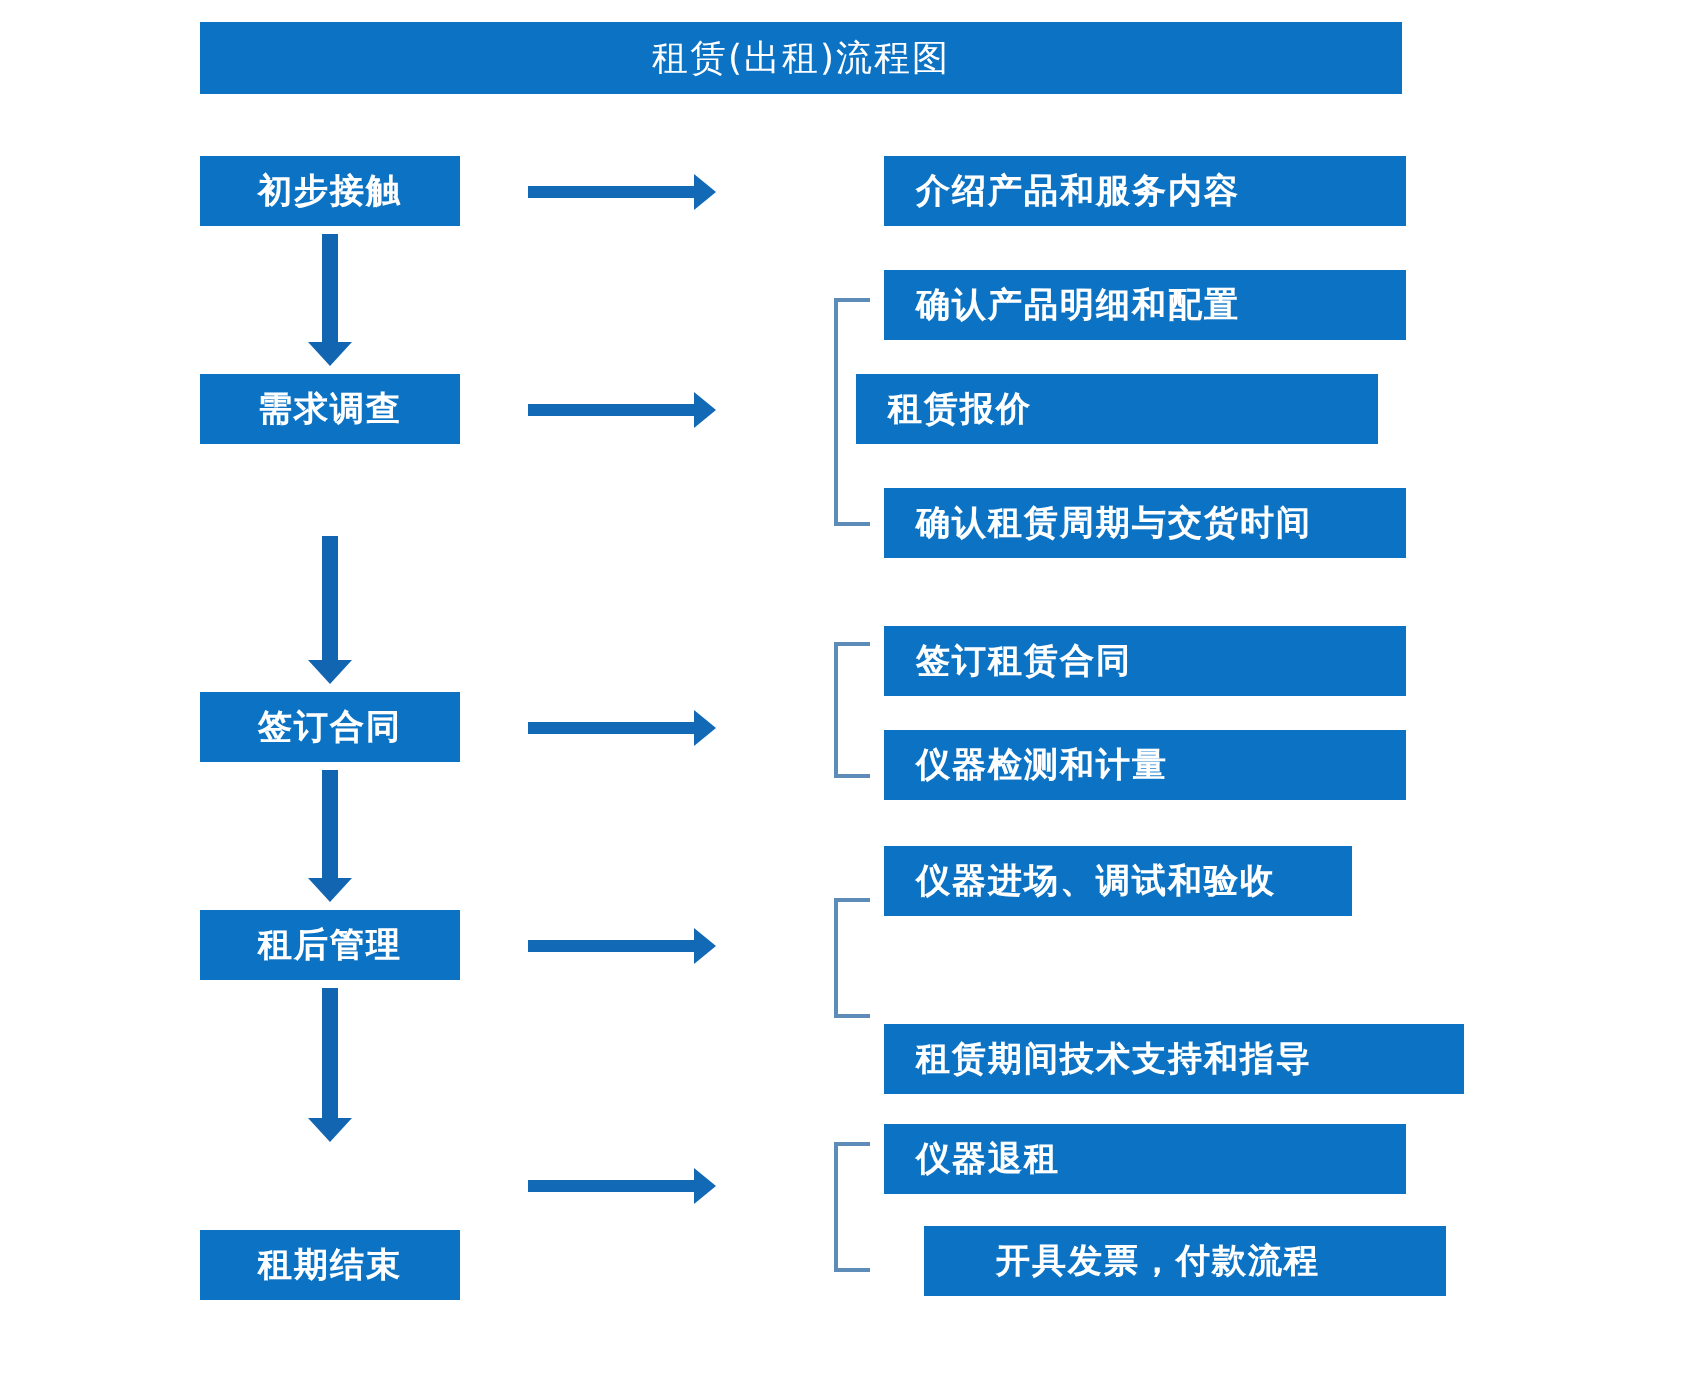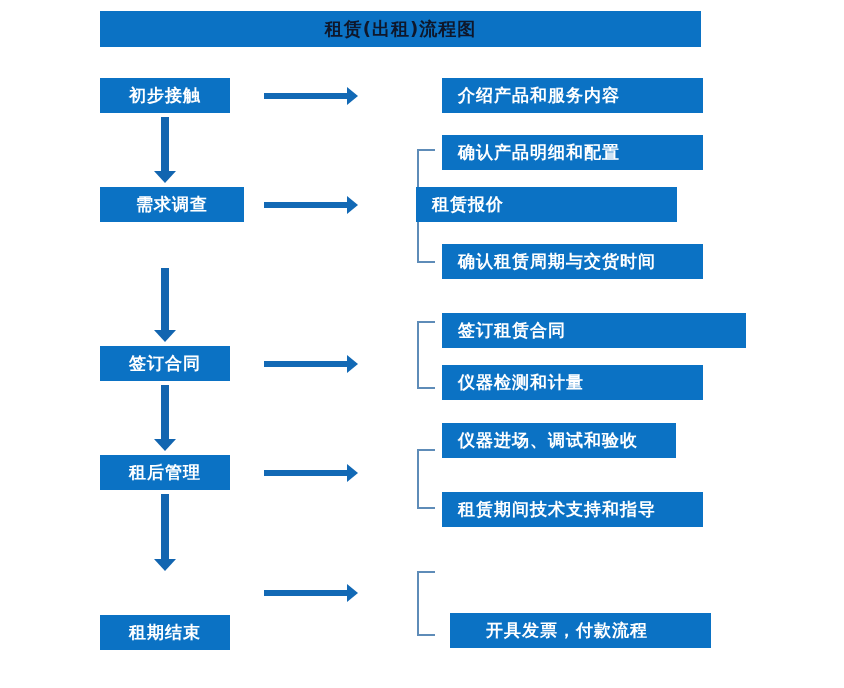--- a/index.html
+++ b/index.html
@@ -28,22 +28,22 @@
     align-items: center;
     box-sizing: border-box;
   }
   .title-bar {
     position: absolute;
     left: 100px;
     top: 11px;
     width: 601px;
     height: 36px;
     background: #0B72C4;
-    color: #0f172a;
-    font-weight: bold;
+    color: #ffffff;
+    font-weight: normal;
     font-size: 18px;
     letter-spacing: 1px;
     display: flex;
     align-items: center;
     justify-content: center;
   }
   .stage-box {
     justify-content: center;
     text-align: right;
   }
@@ -104,21 +104,21 @@
   }
 </style>
 </head>
 <body>
 
 <div id="canvas">
 
   <div class="title-bar">租赁(出租)流程图</div>
 
   <div class="box stage-box" style="left:100px; top:78px; width:130px; height:35px;">初步接触</div>
-  <div class="box stage-box" style="left:100px; top:187px; width:144px; height:35px;">需求调查</div>
+  <div class="box stage-box" style="left:100px; top:187px; width:130px; height:35px;">需求调查</div>
   <div class="box stage-box" style="left:100px; top:346px; width:130px; height:35px;">签订合同</div>
   <div class="box stage-box" style="left:100px; top:455px; width:130px; height:35px;">租后管理</div>
   <div class="box stage-box" style="left:100px; top:575px; width:130px; height:35px;margin-top:40px;">租期结束</div>
 
   <div class="v-arrow" style="left:154px; top:117px; height:66px;">
     <div class="shaft" style="height:54px;"></div>
     <div class="head" style="top:54px;"></div>
   </div>
   <div class="v-arrow" style="left:154px; top:268px; height:74px;">
     <div class="shaft" style="height:62px;"></div>
@@ -154,21 +154,22 @@
     <div class="head"></div>
   </div>
 
   <div class="bracket" style="left:417px; top:149px; width:18px; height:114px;"></div>
   <div class="bracket" style="left:417px; top:321px; width:18px; height:68px;"></div>
   <div class="bracket" style="left:417px; top:449px; width:18px; height:60px;"></div>
   <div class="bracket" style="left:417px; top:571px; width:18px; height:65px;"></div>
 
   <div class="box detail-box" style="left:442px; top:135px; width:261px; height:35px;">确认产品明细和配置</div>
   <div class="box detail-box" style="left:442px; top:78px; width:261px; height:35px;">介绍产品和服务内容</div>
-  <div class="box detail-box" style="left:416px; top:187px; width:261px; height:35px;">租赁报价</div>
+  <div class="box detail-box" style="left:428px; top:187px; width:261px; height:35px;">租赁报价</div>
   <div class="box detail-box" style="left:442px; top:244px; width:261px; height:35px;">确认租赁周期与交货时间</div>
-  <div class="box detail-box" style="left:442px; top:313px; width:304px; height:35px;">签订租赁合同</div>
+  <div class="box detail-box" style="left:442px; top:313px; width:261px; height:35px;">签订租赁合同</div>
   <div class="box detail-box" style="left:442px; top:365px; width:261px; height:35px;">仪器检测和计量</div>
   <div class="box detail-box" style="left:442px; top:423px; width:234px; height:35px;">仪器进场、调试和验收</div>
-  <div class="box detail-box" style="left:442px; top:492px; width:261px; height:35px;">租赁期间技术支持和指导</div>
-  <div class="box detail-box" style="left:450px; top:613px; width:261px; height:35px;padding-left:36px;">开具发票，付款流程</div>
+  <div class="box detail-box" style="left:442px; top:512px; width:290px; height:35px;">租赁期间技术支持和指导</div>
+  <div class="box detail-box" style="left:442px; top:562px; width:261px; height:35px;">仪器退租</div>
+  <div class="box detail-box" style="left:462px; top:613px; width:261px; height:35px;padding-left:36px;">开具发票，付款流程</div>
 
 </div>
 
 </body></html>

